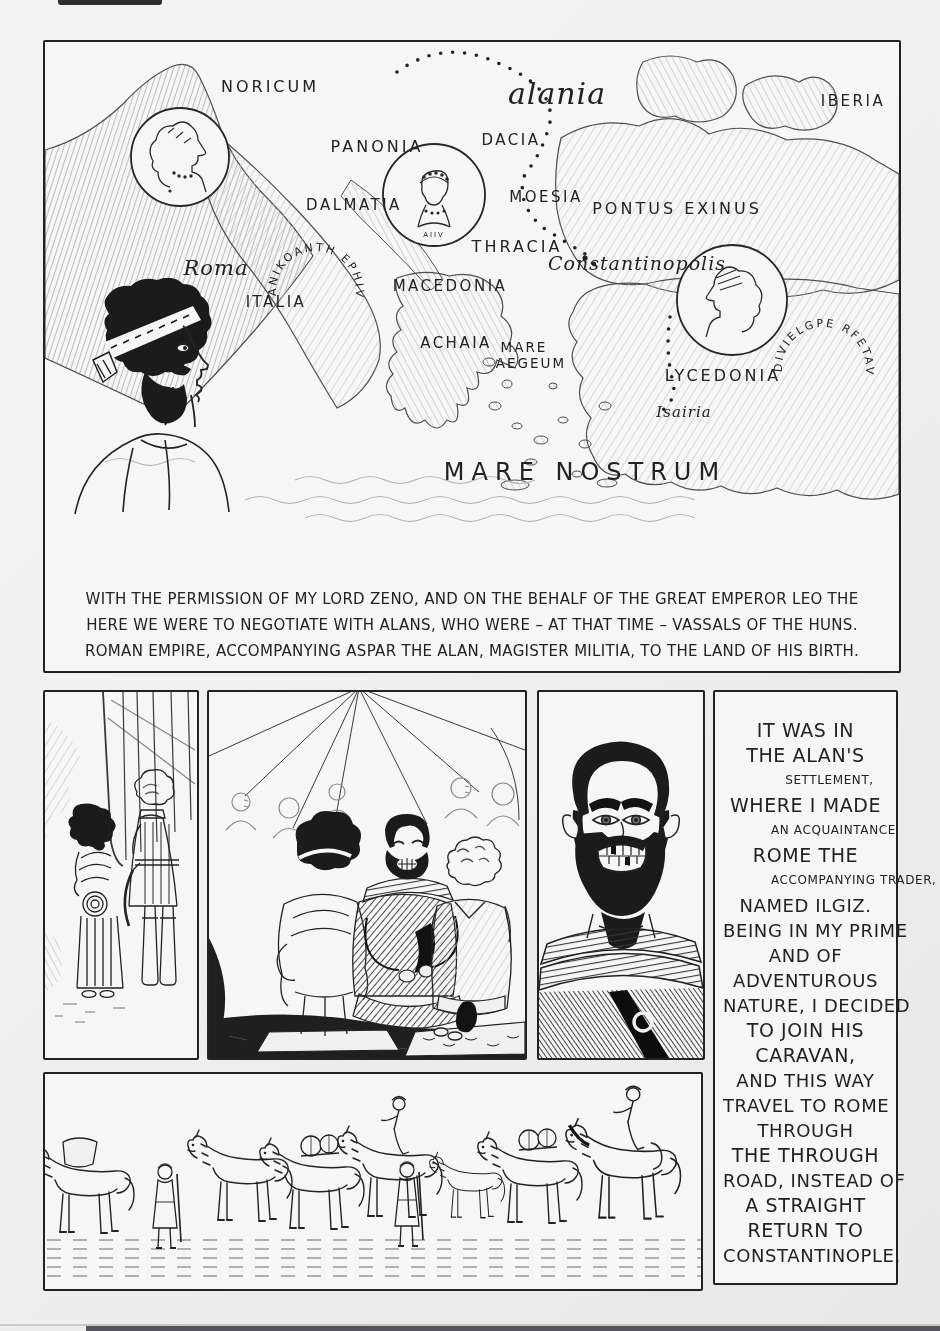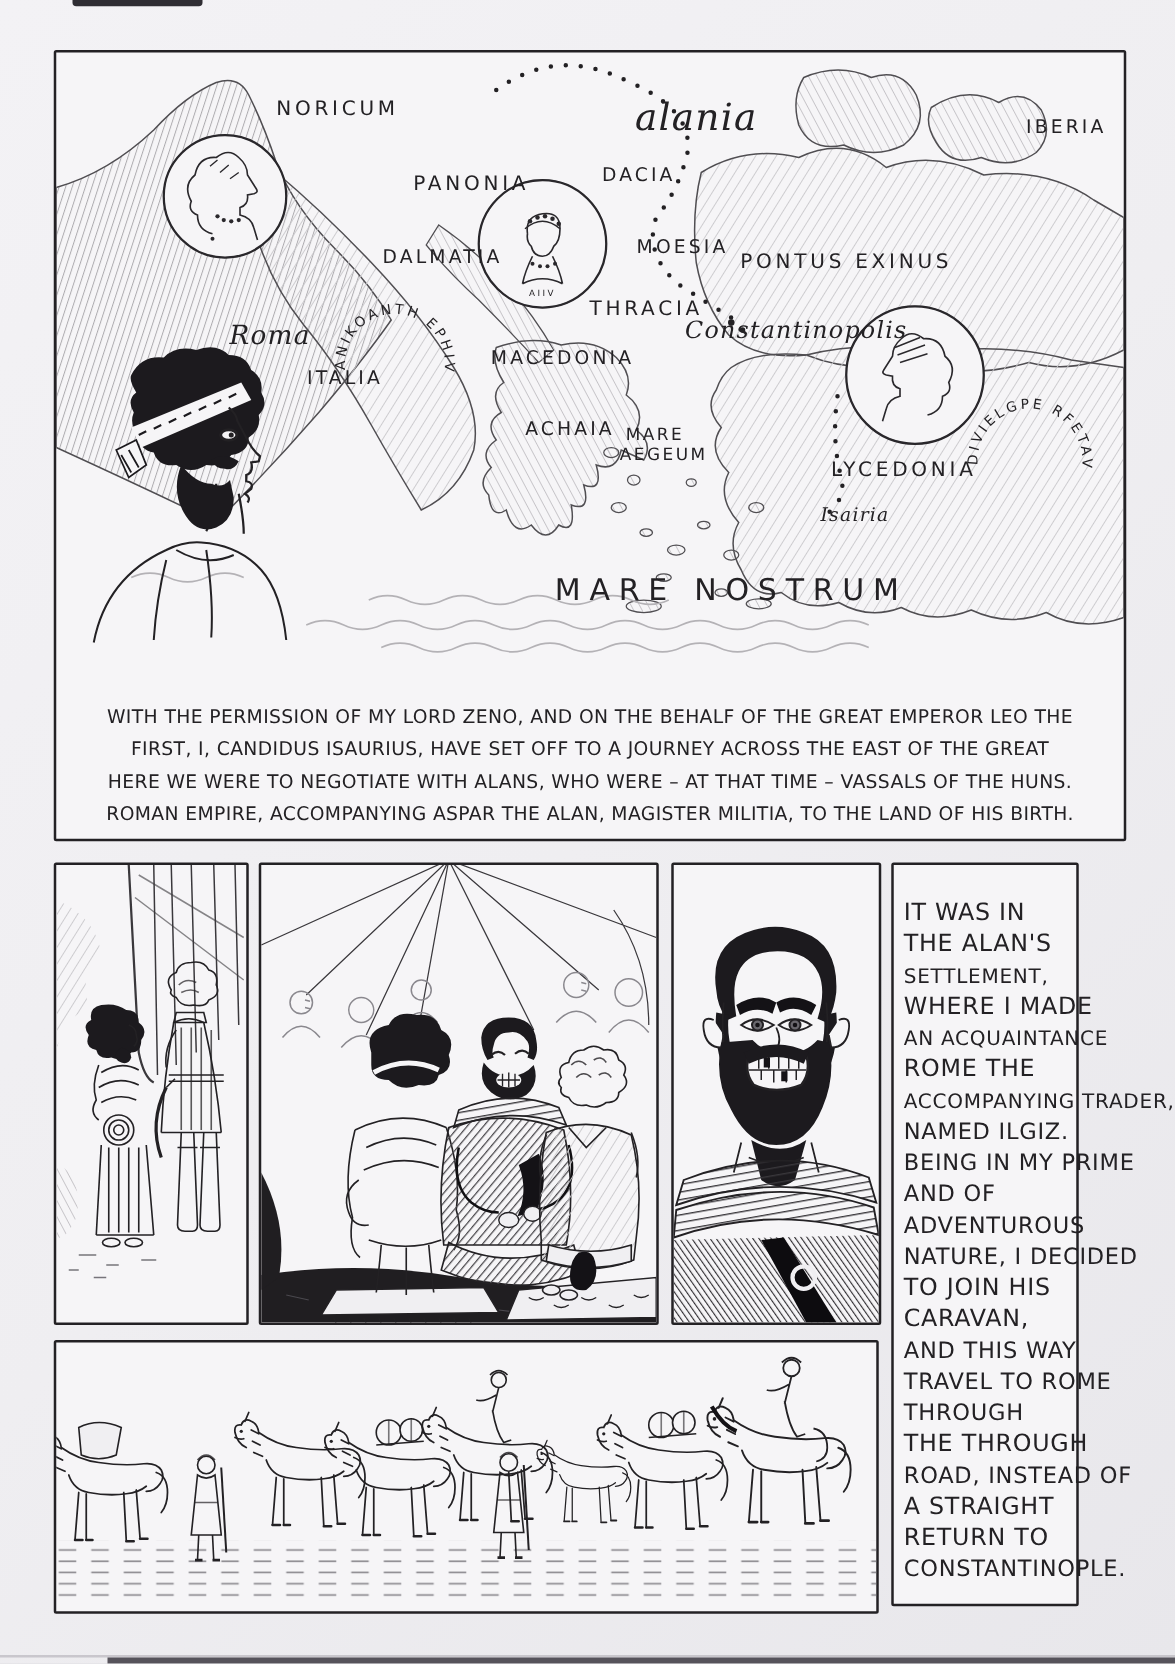--- a/index.html
+++ b/index.html
@@ -8,25 +8,25 @@
         font-family:"DejaVu Sans",sans-serif;color:#232124;}
   .panel{position:absolute;background:#f6f5f7;border:2px solid #232124;box-sizing:border-box;border-radius:2px;}
   #map-panel{left:43px;top:40px;width:858px;height:633px;}
   #map-panel svg{position:absolute;left:0;top:0;}
   .caption{position:absolute;left:18px;right:18px;bottom:7px;text-align:center;
            font-size:15px;line-height:26px;letter-spacing:.3px;font-weight:500;}
   #p1{left:43px;top:690px;width:156px;height:370px;}
   #p2{left:207px;top:690px;width:320px;height:370px;}
   #p3{left:537px;top:690px;width:168px;height:370px;}
   #caravan{left:43px;top:1072px;width:660px;height:219px;}
-  #narr{left:713px;top:690px;width:150px;height:595px;padding:26px 8px 10px;}
+  #narr{left:713px;top:690px;width:185px;height:595px;padding:26px 8px 10px;text-align:center;}
   .nl{line-height:25px;letter-spacing:.6px;white-space:nowrap;}
   .nl.lg{font-size:19px;}
   .nl.md{font-size:18px;}
-  .nl.sm{font-size:16px;}
+  .nl.sm{font-size:12px;margin-left:48px;}
   .panel svg{display:block;}
   
   .scan-top{position:absolute;left:58px;top:0;width:104px;height:5px;background:#2f2d33;border-radius:0 0 3px 3px;}
   .scan-bottom{position:absolute;left:86px;right:0;bottom:0;height:5px;background:#56535b;}
   .scan-bottom2{position:absolute;left:0;right:0;bottom:5px;height:2px;background:#b9b7bd;opacity:.7;}
   text{fill:#232124;}
   .maplbl{font-family:"DejaVu Sans",sans-serif;font-size:15px;letter-spacing:2.5px;}
   .maplbl.big{font-size:16px;letter-spacing:3px;}
   .maplbl.small{font-size:13.5px;letter-spacing:2px;}
   .maplbl.huge{font-size:24px;letter-spacing:7px;}
@@ -212,21 +212,20 @@
         <text class="maplbl small" x="479" y="310">MARE</text>
         <text class="maplbl small" x="486" y="326">AEGEUM</text>
         <text class="maplbl big" x="678" y="339">LYCEDONIA</text>
         <text class="cur" font-size="15" x="639" y="375">Isairia</text>
         <text class="maplbl huge" x="540" y="438">MARE NOSTRUM</text>
       </g>
     </svg>
 
     <div class="caption">
       <div>WITH THE PERMISSION OF MY LORD ZENO, AND ON THE BEHALF OF THE GREAT EMPEROR LEO THE</div>
-      <div>FIRST, I, CANDIDUS ISAURIUS, HAVE SET OFF TO A JOURNEY ACROSS THE EAST OF THE GREAT</div>
       <div>HERE WE WERE TO NEGOTIATE WITH ALANS, WHO WERE – AT THAT TIME – VASSALS OF THE HUNS.</div>
       <div>ROMAN EMPIRE, ACCOMPANYING ASPAR THE ALAN, MAGISTER MILITIA, TO THE LAND OF HIS BIRTH.</div>
     </div>
   </section>
 
   <section class="panel" id="p1">
     <svg width="152" height="366" viewBox="0 0 152 366">
       <path fill="url(#ph1)" d="M0,28 q30,12 36,42 q-18,14 -10,44 q-22,10 -26,36 z"></path>
       <path fill="url(#ph2)" d="M0,238 q22,12 16,44 q-8,18 -16,16 z"></path>
       <g stroke="#3a383c" stroke-width="1.2" fill="none">

